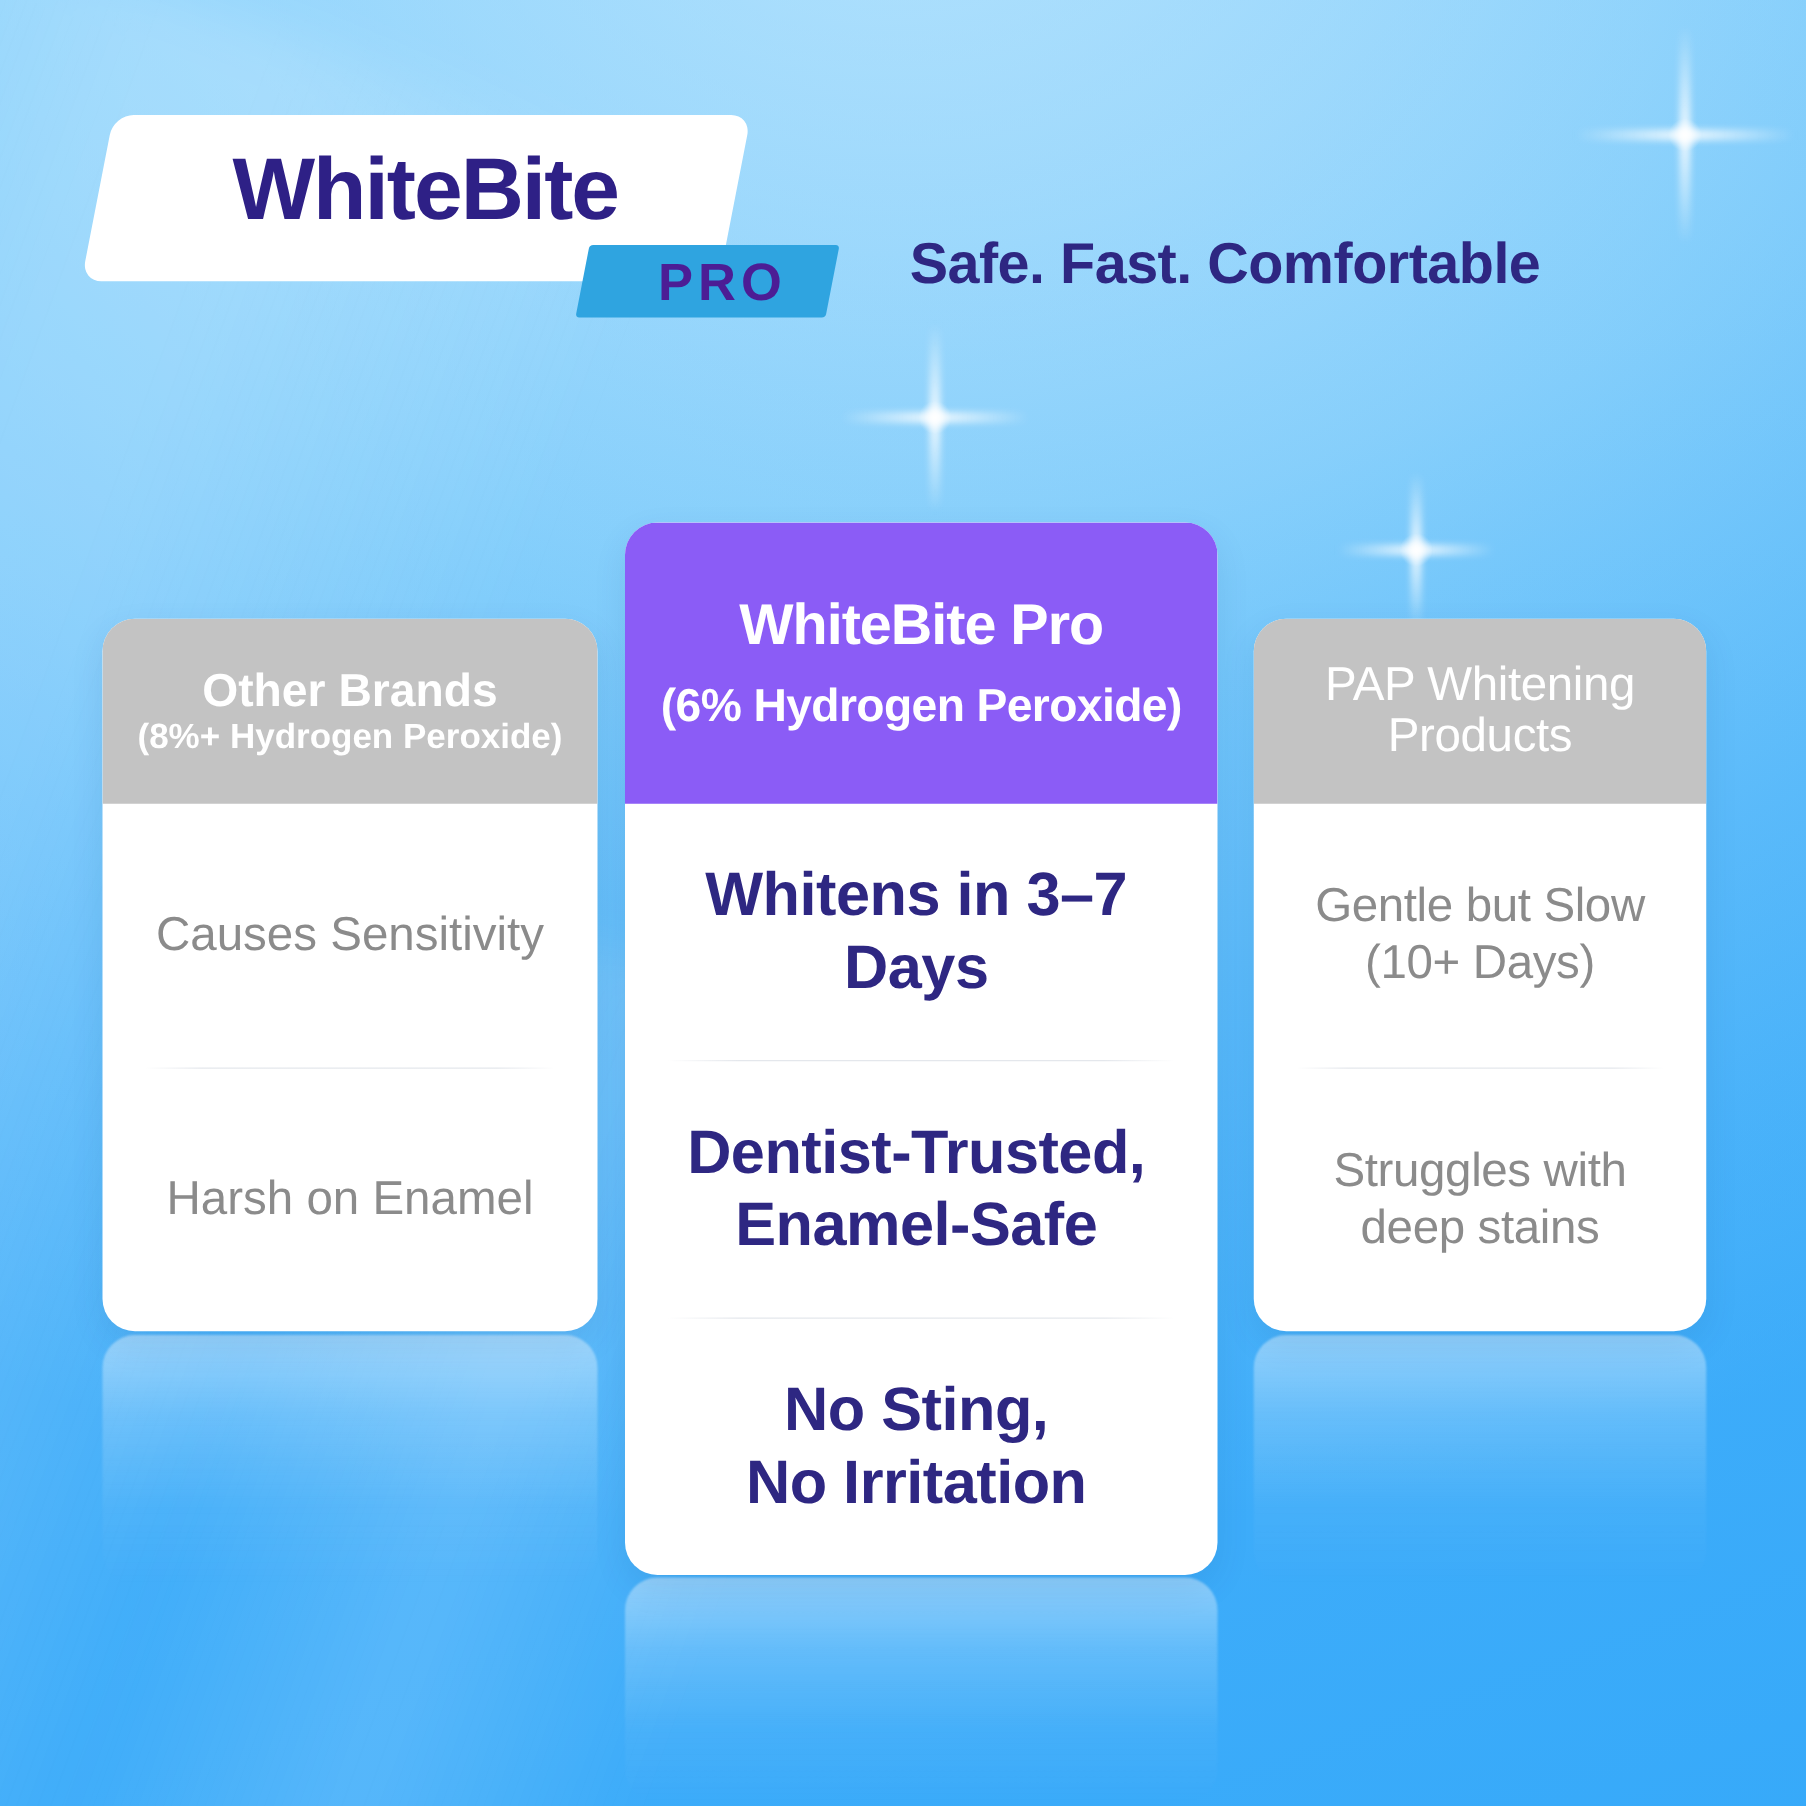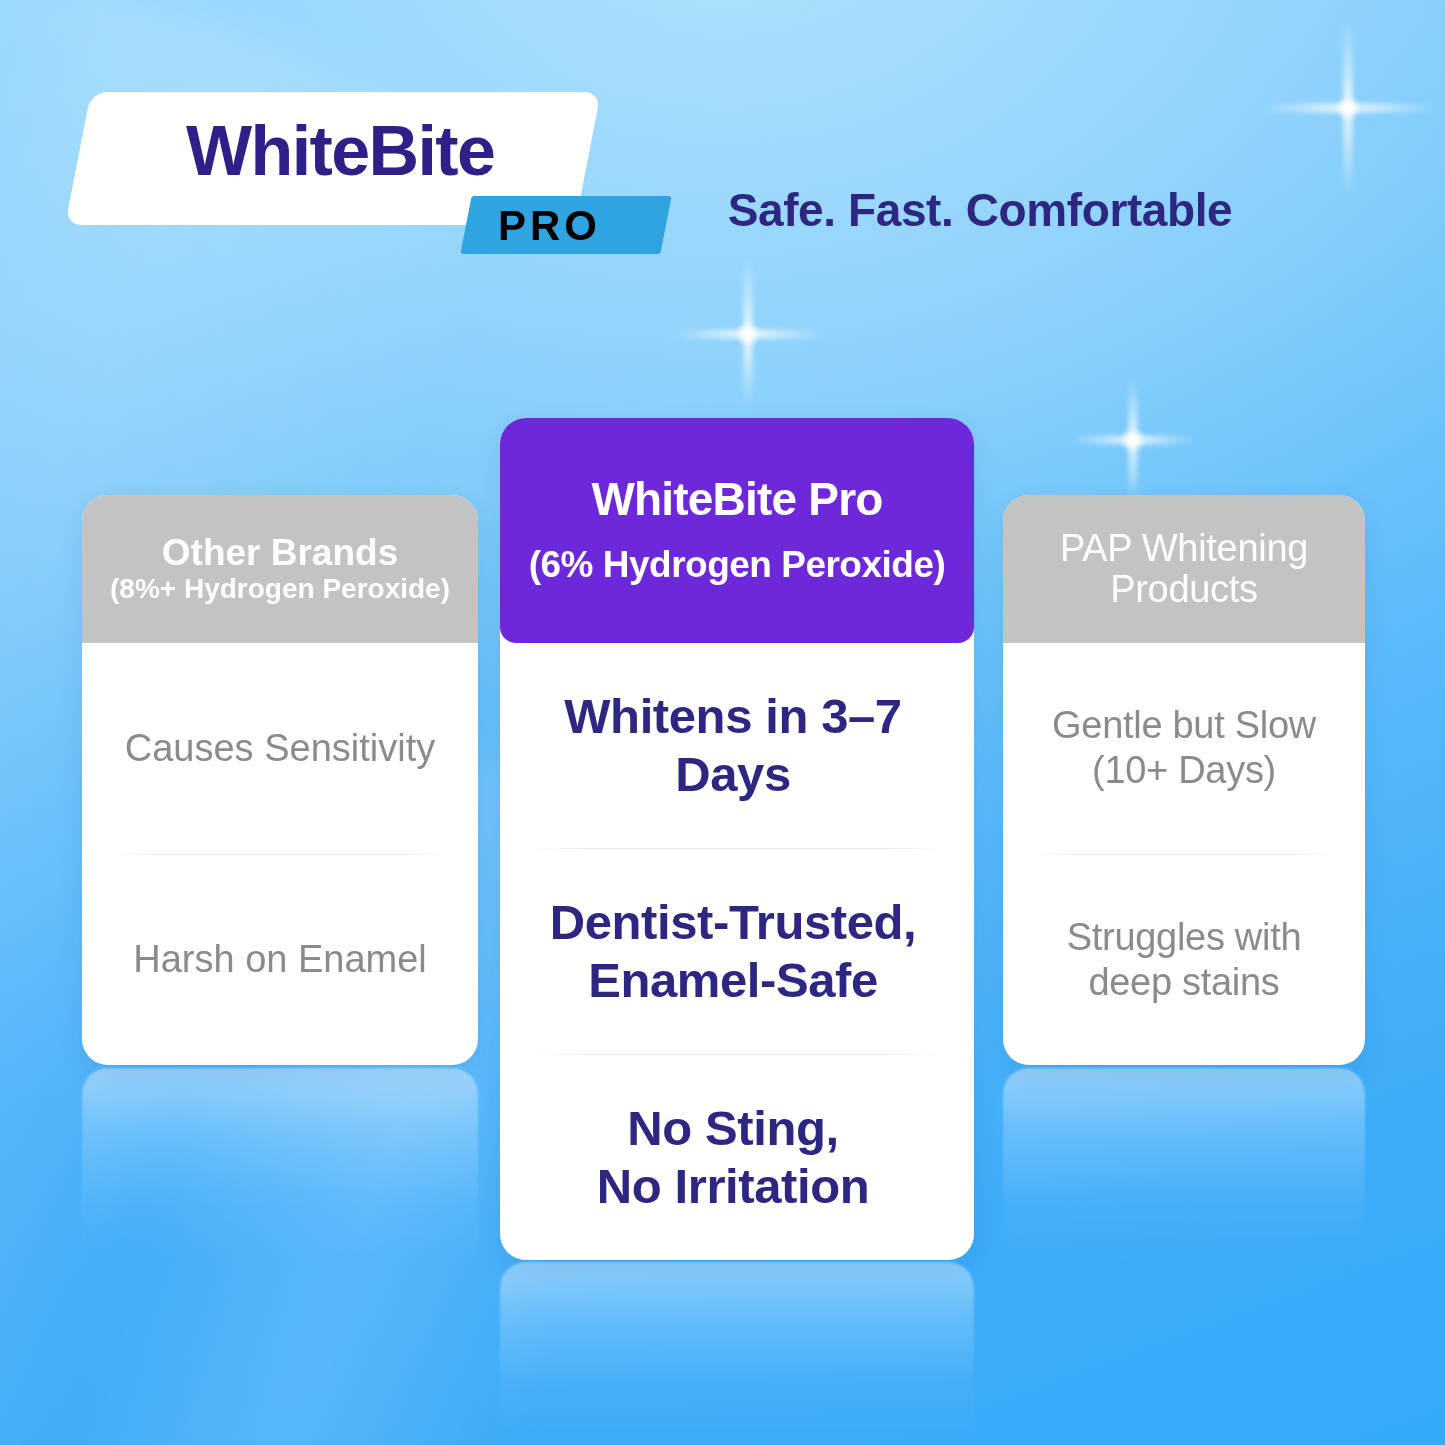--- a/index.html
+++ b/index.html
@@ -66,21 +66,21 @@
     font-size:70px; font-weight:700; letter-spacing:-1.6px;
     color:#2E2086; line-height:1.0;margin-left:46px;
   }
   #logo-pro-tag{
     position:absolute; left:388px; top:104px; width:200px; height:58px;
     background:#2FA4E0; transform:skewX(-11deg); border-radius:3px;
   }
   #logo-pro-label{
     position:absolute; left:420px; top:111px; width:160px;
     font-size:42px; font-weight:700; letter-spacing:4px;
-    color:#000000; text-align:left; line-height:1.1;
+    color:#4c1d95; text-align:center; line-height:1.1;
   }
 
   
   #tagline{
     position:absolute; left:700px; top:185px; width:560px;
     text-align:center; font-size:46px; font-weight:700;
     color:#2E2782; letter-spacing:-0.4px; line-height:1.1;
   }
 
   
@@ -118,21 +118,21 @@
   .side .card-head{ background:#C3C3C3; }
   .side .head-title{ font-size:37px; font-weight:700; }
   .side .head-sub  { font-size:28px; font-weight:700; margin-top:2px; }
   .side .row{ color:#8B8B8B; font-size:38px; font-weight:400; }
 
   #card-right .card-head{ flex-direction:column; }
   #card-right .head-title{ font-size:38px; font-weight:400; letter-spacing:-.3px; }
   #card-right .row{ letter-spacing:-.3px; }
 
   
-  #card-center .card-head{ background:#6d28d9;border-radius:16px; }
+  #card-center .card-head{ background:#8b5cf6; }
   #card-center .head-title{ font-size:46px; font-weight:700; letter-spacing:-.8px; }
   #card-center .head-sub  { font-size:37px; font-weight:700; margin-top:21px; letter-spacing:-.5px; }
   #card-center .row{ color:#2E2782; font-size:49px; font-weight:700; letter-spacing:-.4px;padding-left:18px; }
 </style>
 </head>
 <body>
 
 <div id="bg-base"></div>
 <div id="bg-tint"></div>
 <div id="bg-streak"></div>

